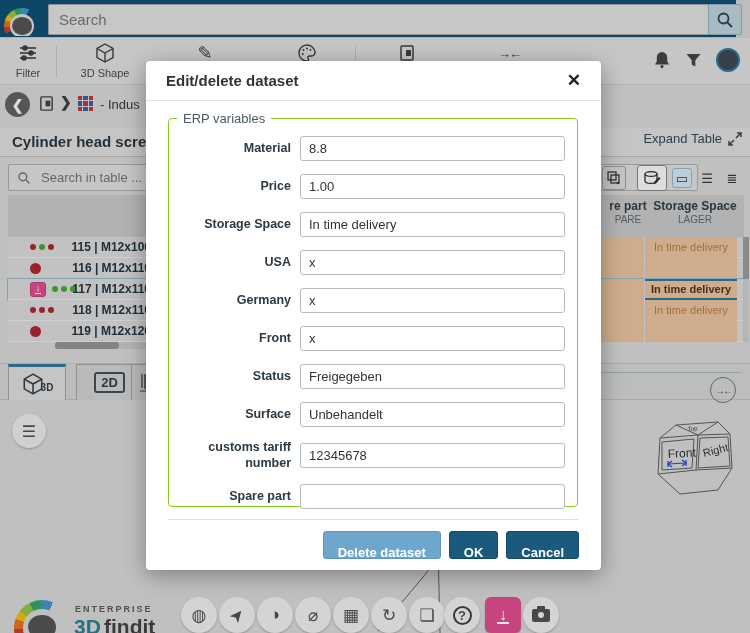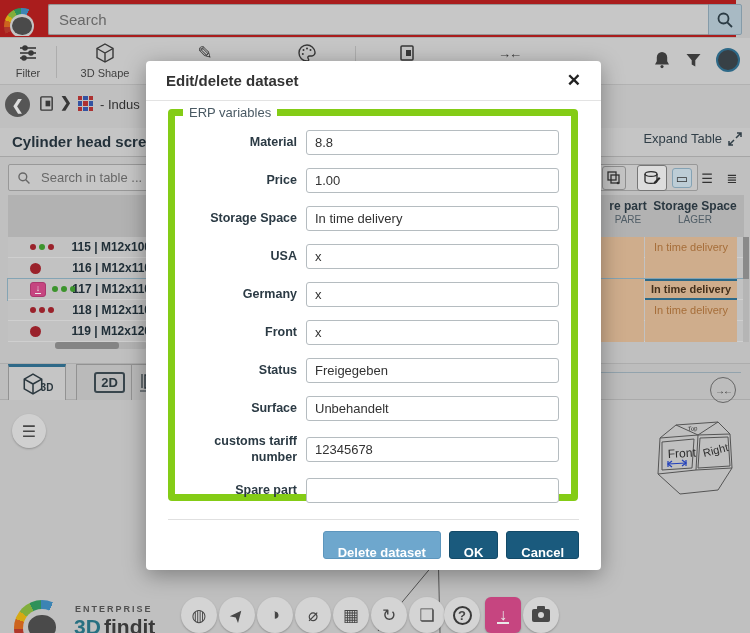--- a/index.html
+++ b/index.html
@@ -1,20 +1,20 @@
 <!DOCTYPE html>
 <html><head>
 <meta charset="utf-8">
 <style>
   html,body{margin:0;padding:0;background:#9e9e9e;}
   *{box-sizing:border-box;font-family:"Liberation Sans",sans-serif;}
   #app{position:relative;width:750px;height:633px;background:#cfcfcf;overflow:hidden;}
 
   
-  #topbar{position:absolute;left:0;top:0;width:736px;height:38px;background:#b91c1c;border-bottom:1px solid #c0c0c0;}
+  #topbar{position:absolute;left:0;top:0;width:736px;height:38px;background:#0c4a6e;border-bottom:1px solid #c0c0c0;}
   .logo{position:absolute;left:2px;top:4px;width:40px;height:32px;overflow:hidden;}
   .logo .arc{position:absolute;left:2px;top:4px;width:36px;height:36px;border-radius:50%;
     background:conic-gradient(from 245deg,#c0392b 0 22deg,#e06b1f 22deg 44deg,#eab811 44deg 62deg,#8cbe3f 62deg 88deg,#2f9e60 88deg 112deg,#3f8fc4 112deg 138deg,transparent 138deg 360deg);}
   .logo .arc:after{content:"";position:absolute;left:6px;top:6px;width:24px;height:24px;border-radius:50%;background:#d6d6d6;}
   .logo .blob{position:absolute;left:10px;top:13px;width:20px;height:18px;border-radius:50% 50% 48% 52%;background:#4e4e4e;}
   .searchwrap{position:absolute;left:48px;top:4px;width:694px;height:31px;display:flex;}
   #search-input{flex:1;height:31px;border:1px solid #a3a3a3;border-right:none;background:#dadada;padding:0 10px;font-size:15px;color:#333;border-radius:2px 0 0 2px;outline:none;}
   #search-input::placeholder{color:#6f6f6f;}
   .search-btn{width:34px;height:31px;background:#b7cbd6;border:1px solid #8fa9b8;border-radius:0 2px 2px 0;display:flex;align-items:center;justify-content:center;cursor:pointer;}
 
@@ -103,21 +103,21 @@
   .brand .ent{position:absolute;left:75px;top:9px;font-size:9px;letter-spacing:2px;color:#555;font-weight:bold;}
   .brand .b3d{position:absolute;left:74px;top:20px;font-size:21px;font-weight:bold;color:#27798c;}
   .brand .bfind{position:absolute;left:104px;top:20px;font-size:21px;font-weight:bold;color:#3d3d3d;}
 
   
   #overlay{position:absolute;left:0;top:0;width:750px;height:633px;background:rgba(40,40,40,.10);}
   #modal{position:absolute;left:146px;top:61px;width:455px;height:509px;background:#fff;border-radius:4px;box-shadow:0 5px 22px rgba(0,0,0,.35);}
   .m-head{height:40px;border-bottom:1px solid #e3e3e3;display:flex;align-items:center;padding:0 20px;}
   .m-title{font-size:15px;font-weight:600;color:#333;flex:1;}
   .m-close{font-size:17px;font-weight:bold;color:#222;cursor:pointer;line-height:1;}
-  #erp-fieldset{position:absolute;left:22px;top:44px;width:410px;height:396px;border:7px solid #84cc16;border-radius:4px;margin:0;padding:10px 12px 0 0;}
+  #erp-fieldset{position:absolute;left:22px;top:50px;width:410px;height:396px;border:1px solid #84cc16;border-radius:4px;margin:0;padding:10px 12px 0 0;}
   #erp-fieldset legend{font-size:13px;color:#4a5a64;padding:0 6px;margin-left:8px;}
   .m-row{display:flex;align-items:center;margin-bottom:13px;}
   .m-row label{flex:0 0 122px;text-align:right;margin-right:9px;font-size:12.5px;font-weight:bold;color:#2b3a44;line-height:1.25;}
   .m-row input{flex:1;height:25px;border:1px solid #b5bcc0;border-radius:3px;padding:0 8px;font-size:13px;color:#333;outline:none;}
   .m-footline{position:absolute;left:22px;top:458px;width:411px;height:1px;background:#e0e0e0;}
   .m-btns{position:absolute;right:22px;top:470px;display:flex;gap:8px;}
   .btn{height:27px;border:none;border-radius:3px;color:#fff;font-size:13px;font-weight:bold;padding:13px 14px;cursor:pointer;}
   .btn-delete{background:#6ea7cd;border:1px solid #5d96bd;}
   .btn-dark{background:#1a5a7d;border:1px solid #134a68;}
 

